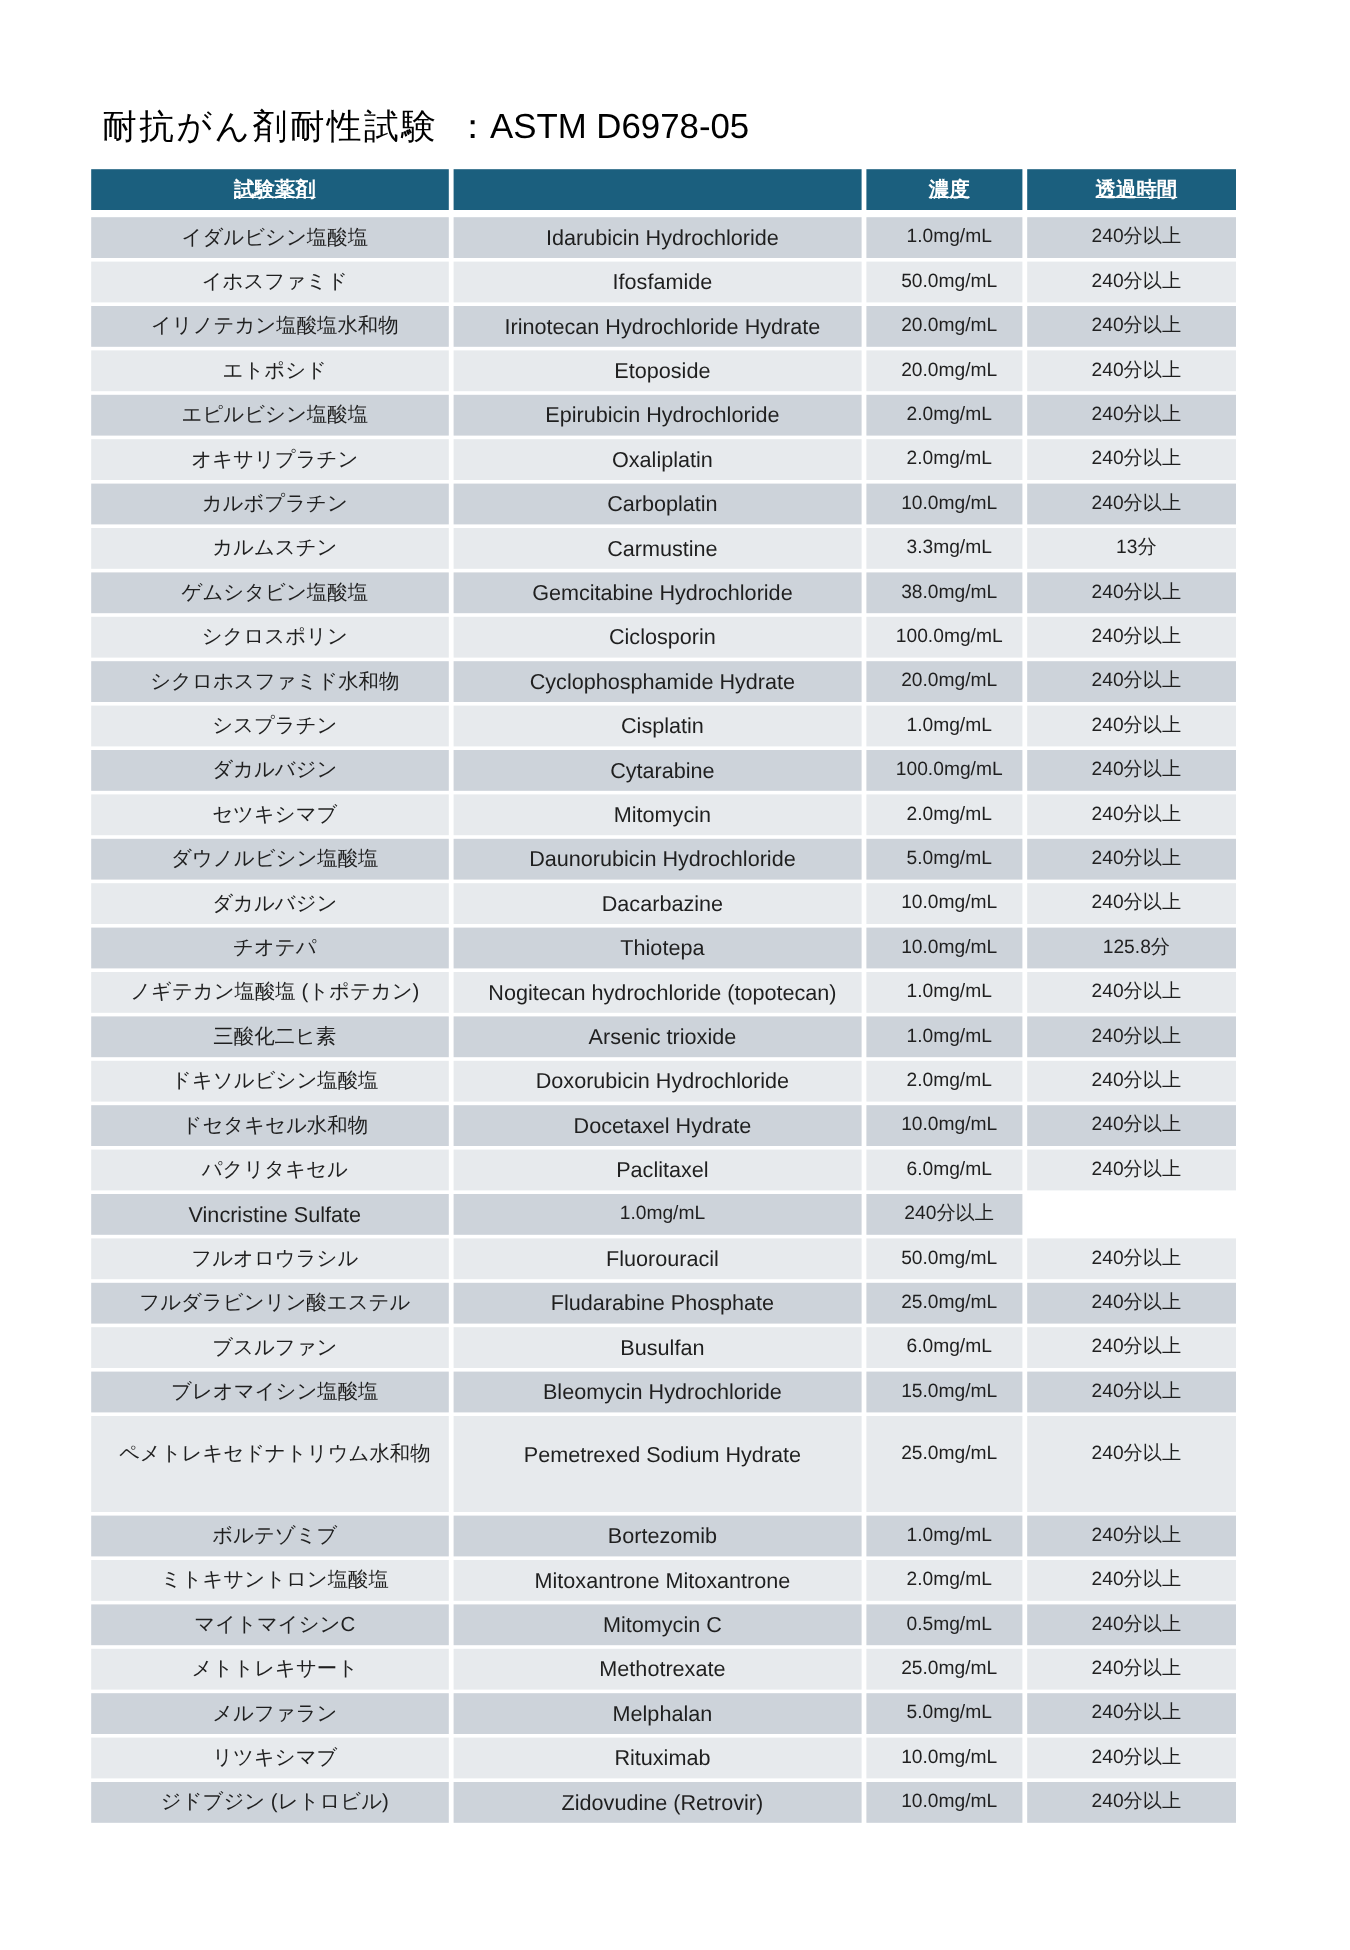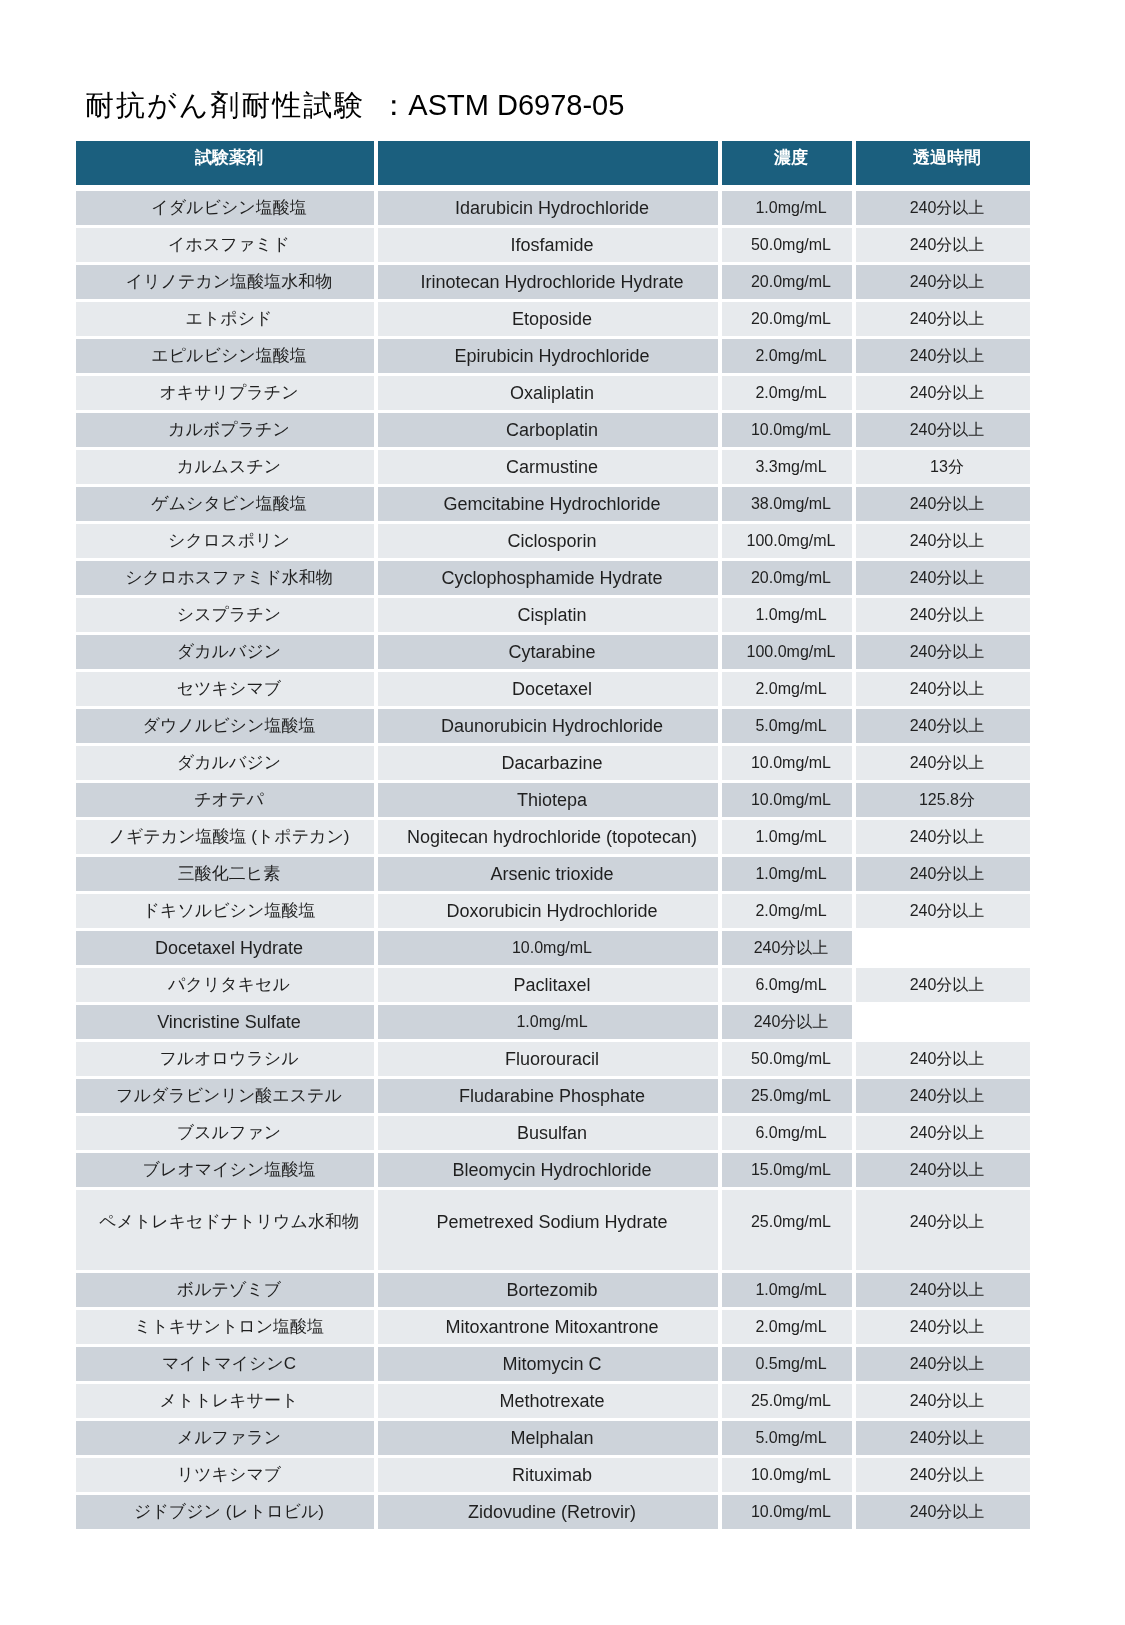--- a/index.html
+++ b/index.html
@@ -45,25 +45,26 @@
     display: grid;
     grid-template-columns: 298px 340px 130px 174px;
     column-gap: 4px;
   }
   .header-row { margin-bottom: 6px; }
   .header-row .cell {
     background: var(--header-bg);
     color: var(--header-text);
     font-weight: bold;
     font-size: 17px;
-    height: 44px;
+    height: 34px;
     line-height: 34px;
     padding-left: 8px;
     white-space: nowrap;
     overflow: hidden;
+    text-decoration: underline;
   }
   .body-row { margin-bottom: 3px; }
   .body-row .cell {
     height: 34px;
     line-height: 34px;
     padding-left: 8px;
     font-size: 17px;
     white-space: nowrap;
     overflow: hidden;
     color: var(--body-text);
@@ -164,21 +165,21 @@
           <div class="cell c3">240分以上</div>
         </div>
         <div class="grid-row body-row">
           <div class="cell c0">ダカルバジン</div>
           <div class="cell c1">Cytarabine</div>
           <div class="cell c2">100.0mg/mL</div>
           <div class="cell c3">240分以上</div>
         </div>
         <div class="grid-row body-row">
           <div class="cell c0">セツキシマブ</div>
-          <div class="cell c1">Docetaxel</div>
+          <div class="cell c1">Mitomycin</div>
           <div class="cell c2">2.0mg/mL</div>
           <div class="cell c3">240分以上</div>
         </div>
         <div class="grid-row body-row">
           <div class="cell c0">ダウノルビシン塩酸塩</div>
           <div class="cell c1">Daunorubicin Hydrochloride</div>
           <div class="cell c2">5.0mg/mL</div>
           <div class="cell c3">240分以上</div>
         </div>
         <div class="grid-row body-row">
@@ -205,20 +206,21 @@
           <div class="cell c2">1.0mg/mL</div>
           <div class="cell c3">240分以上</div>
         </div>
         <div class="grid-row body-row">
           <div class="cell c0">ドキソルビシン塩酸塩</div>
           <div class="cell c1">Doxorubicin Hydrochloride</div>
           <div class="cell c2">2.0mg/mL</div>
           <div class="cell c3">240分以上</div>
         </div>
         <div class="grid-row body-row">
+          <div class="cell c0">ドセタキセル水和物</div>
           <div class="cell c1">Docetaxel Hydrate</div>
           <div class="cell c2">10.0mg/mL</div>
           <div class="cell c3">240分以上</div>
         </div>
         <div class="grid-row body-row">
           <div class="cell c0">パクリタキセル</div>
           <div class="cell c1">Paclitaxel</div>
           <div class="cell c2">6.0mg/mL</div>
           <div class="cell c3">240分以上</div>
         </div>

